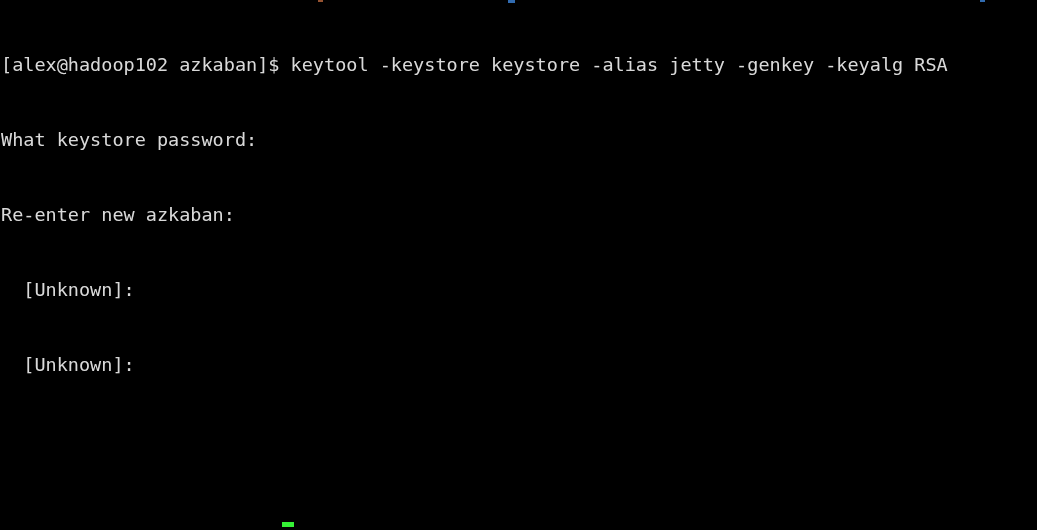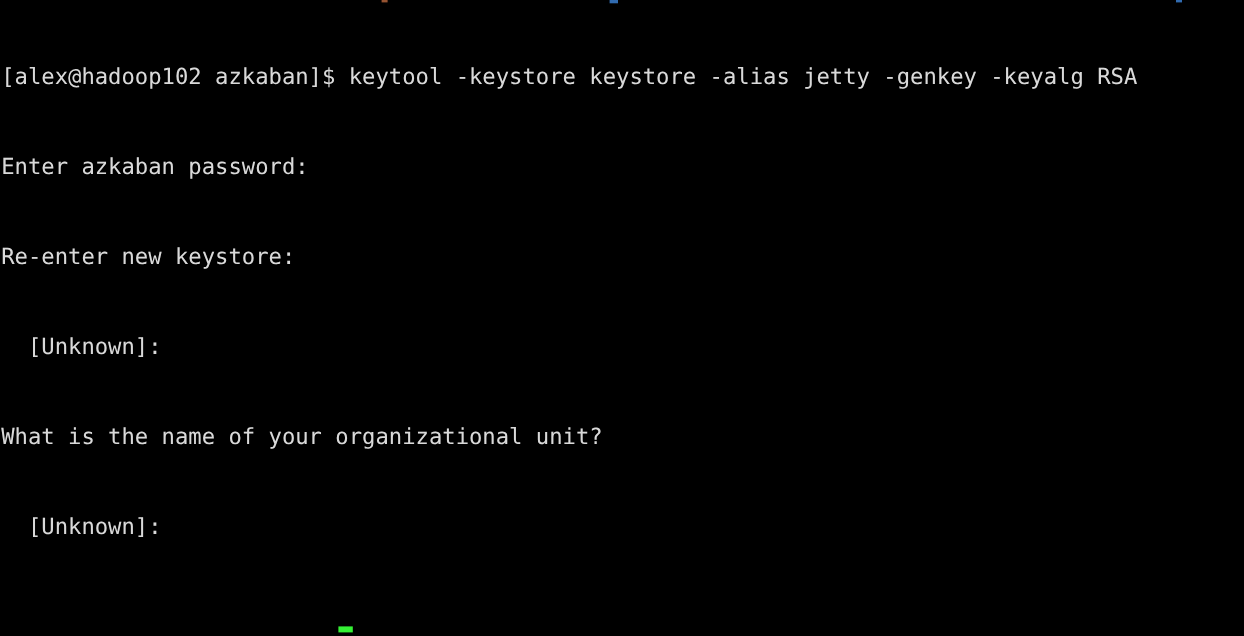--- a/index.html
+++ b/index.html
@@ -72,24 +72,23 @@
 <div id="terminal">
 
   <div class="scroll-remnant">
     <div class="remnant-dot" style="left:318px; top:0px; width:5px; height:2px; background:#b0623a;"></div>
     <div class="remnant-dot" style="left:508px; top:0px; width:7px; height:3px; background:#3a7ecf;"></div>
     <div class="remnant-dot" style="left:980px; top:0px; width:5px; height:2px; background:#3a7ecf;"></div>
   </div>
 
   <div id="screen">
     <span class="line">[alex@hadoop102 azkaban]$ keytool -keystore keystore -alias jetty -genkey -keyalg RSA</span>
-    <span class="line">Enter azkaban password:</span>
-    <span class="line">Re-enter new keystore:</span>
+    <span class="line">What keystore password:</span>
+    <span class="line">Re-enter new azkaban:</span>
     <span class="line">  [Unknown]:</span>
-    <span class="line">What is the name of your organizational unit?</span>
     <span class="line">  [Unknown]:</span>
     
     
     
     
     
     
     
     
     

